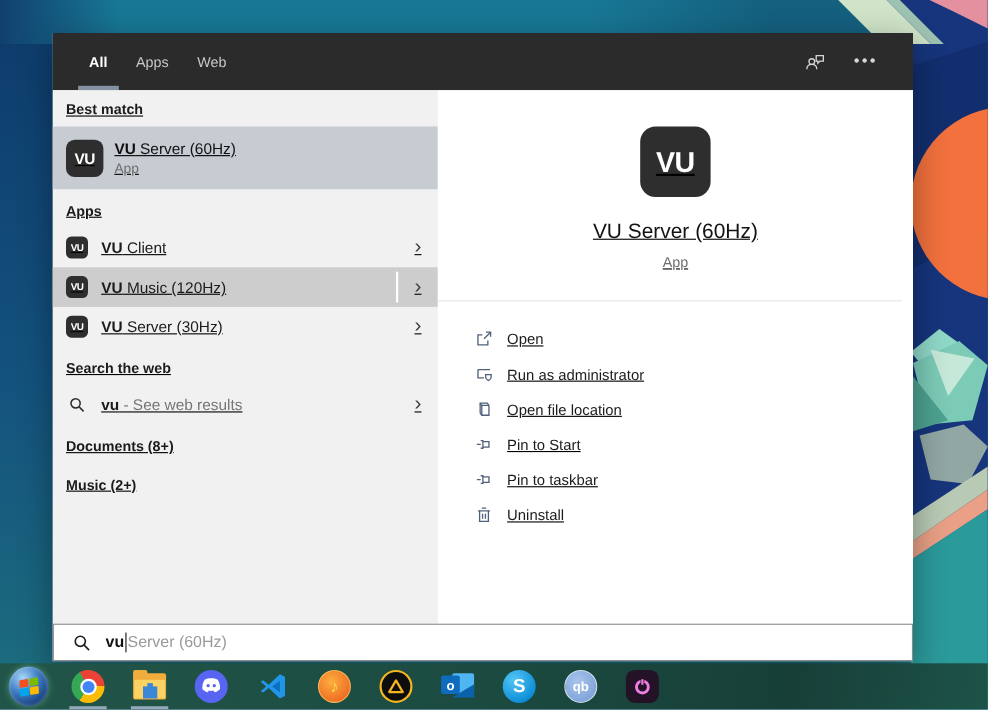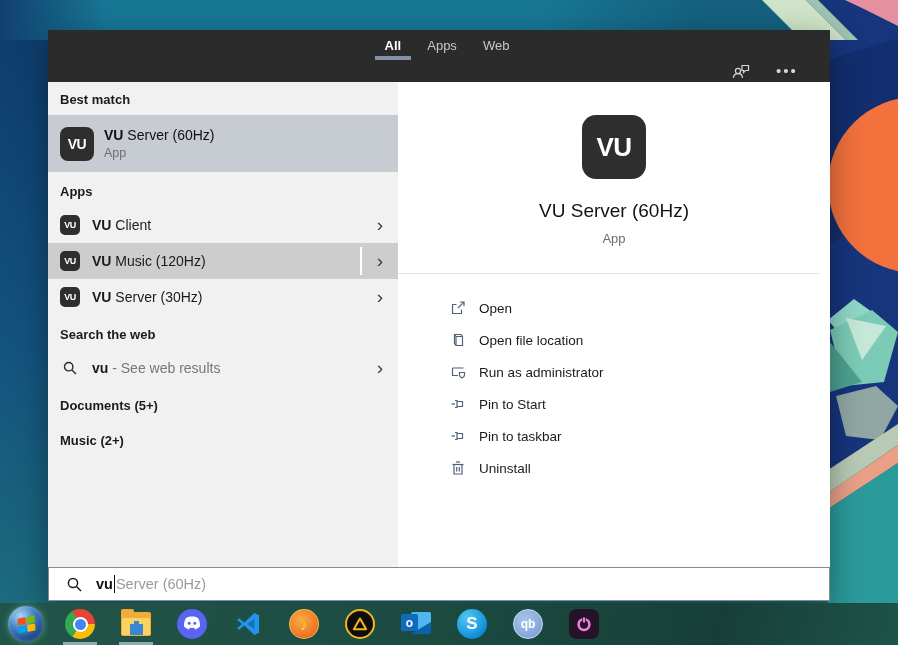--- a/index.html
+++ b/index.html
@@ -7,33 +7,33 @@
   body { position:relative; background:#10486f; }
 
   
   #wallpaper { position:absolute; left:0; top:0; width:898px; height:645px; z-index:0; }
 
   
   .search-window { position:absolute; left:48px; top:30px; width:782px; height:571px; z-index:2;
                    box-shadow:0 10px 30px rgba(0,0,0,.38); background:#f1f1f1; }
 
   .sw-header { position:absolute; left:0; top:0; width:100%; height:52px; background:#2b2b2b;
-               display:flex; align-items:center;flex-direction:column; }
+               display:flex; align-items:center; }
   .tabs { display:flex; align-items:center; height:100%; padding-left:24px; }
   .tab { position:relative; height:100%; display:flex; align-items:center; padding:0 9px; margin-right:8px;
          font-size:13px; color:#c9c9c9; cursor:pointer; }
   .tab.active { color:#ffffff; font-weight:bold; }
   .tab.active::after { content:""; position:absolute; left:-1px; right:-1px; bottom:0; height:4px; background:#8292a4; }
   .tab .caret { font-size:8px; margin-left:6px; color:#c9c9c9; }
   .header-icons { margin-left:auto; display:flex; align-items:center; gap:24px; padding-right:32px; }
   .hicon { width:22px; height:22px; display:flex; align-items:center; justify-content:center; cursor:pointer; }
   .hicon svg { stroke:#d6d6d6; fill:none; stroke-width:1.2; }
   .ellipsis { color:#d6d6d6; font-size:15px; letter-spacing:2px; line-height:10px; }
 
-  .sw-body { position:absolute; top:52px; left:0; right:0; bottom:34px; display:flex; }
+  .sw-body { position:absolute; top:52px; left:0; right:0; bottom:34px; display:flex;text-decoration:underline; }
 
   
   .left-panel { width:350px; background:#f1f1f1; position:relative; }
   .section-label { font-size:13px; font-weight:bold; color:#1b1b1b; padding:10px 12px 8px 12px; }
   .section-label.tight { padding-top:12px; }
 
   .best-row { height:57px; background:#c7cbd2; display:flex; align-items:center; padding-left:12px; cursor:pointer; }
   .vu-badge { background:#2e2e2e; color:#ffffff; display:flex; align-items:center; justify-content:center;
               font-weight:800; letter-spacing:-0.5px; }
   .vu-lg { width:34px; height:34px; border-radius:8px; font-size:14px; }
@@ -55,21 +55,21 @@
   .chev { width:36px; text-align:center; font-size:19px; color:#3c3c3c; line-height:36px; }
   .web-ico { width:20px; display:flex; justify-content:center; }
   .web-ico svg { stroke:#2b2b2b; fill:none; stroke-width:1.4; }
 
   
   .right-panel { flex:1; background:#ffffff; position:relative; }
   .rp-iconwrap { display:flex; justify-content:center; margin-top:33px; }
   .rp-title { text-align:center; font-size:19px; color:#131313; margin-top:21px; }
   .rp-sub { text-align:center; font-size:13px; color:#6d6d6d; margin-top:9px; }
   .rp-divider { height:1px; background:#e6e6e6; margin:27px 10px 0 0; }
-  .rp-actions { margin-top:18px;margin-left:18px; }
+  .rp-actions { margin-top:18px; }
   .action-row { height:32px; display:flex; align-items:center; padding-left:33px; font-size:13.5px; color:#1b1b1b; cursor:pointer; }
   .action-row .aicon { width:17px; height:17px; margin-right:13px; display:flex; align-items:center; justify-content:center; }
   .action-row svg { stroke:#51607b; fill:none; stroke-width:1.2; }
 
   
   .searchbox { position:absolute; left:0; bottom:0; width:782px; height:34px; background:#ffffff;
                border:1px solid #8b8b8b; display:flex; align-items:center; padding-left:17px; }
   .searchbox svg { stroke:#1e1e1e; fill:none; stroke-width:1.5; margin-right:13px; }
   .typed { font-size:14.5px; font-weight:600; color:#111; }
   .cursor { display:inline-block; width:1px; height:18px; background:#111; margin:0 1px; animation:blink 1s steps(1) infinite; }
@@ -234,21 +234,21 @@
           <svg width="16" height="16" viewBox="0 0 16 16">
               <circle cx="6.7" cy="6.7" r="4.2"></circle>
               <line x1="9.9" y1="9.9" x2="14" y2="14"></line>
             </svg>
         </span>
         <span class="label"><b>vu</b><span class="dim"> - See web results</span></span>
         <span class="row-spacer"></span>
         <span class="chev">›</span>
       </div>
 
-      <div class="section-label tight">Documents (5+)</div>
+      <div class="section-label tight">Documents (8+)</div>
       <div class="section-label tight">Music (2+)</div>
     </div>
 
     <div class="right-panel">
       <div class="rp-iconwrap">
           <div class="vu-badge vu-xl">VU</div>
         </div>
       <div class="rp-title">VU Server (60Hz)</div>
       <div class="rp-sub">App</div>
       <div class="rp-divider"></div>
@@ -260,35 +260,35 @@
                 <path d="M6.5 4.5 H2.5 V13.5 H11.5 V9.5"></path>
                 <path d="M8 8 L13.8 2.2"></path>
                 <path d="M9.8 2 H14 V6.2"></path>
               </svg>
           </span>
           <span>Open</span>
         </div>
         <div class="action-row">
           <span class="aicon">
             <svg width="16" height="16" viewBox="0 0 16 16">
+                <path d="M2.5 4 H13.5 M2.5 4 V11.5 H8"></path>
+                <path d="M9.5 8.5 H14.5 V11 C14.5 12.8 12 14 12 14 C12 14 9.5 12.8 9.5 11 Z"></path>
+              </svg>
+          </span>
+          <span>Run as administrator</span>
+        </div>
+        <div class="action-row">
+          <span class="aicon">
+            <svg width="16" height="16" viewBox="0 0 16 16">
                 <path d="M4.5 2.5 H11 L12.5 4.5 V13.5 H6 L4.5 11.5 Z"></path>
                 <path d="M4.5 2.5 L6 4.5 H12.5"></path>
                 <path d="M6 4.5 V13.5"></path>
               </svg>
           </span>
           <span>Open file location</span>
-        </div>
-        <div class="action-row">
-          <span class="aicon">
-            <svg width="16" height="16" viewBox="0 0 16 16">
-                <path d="M2.5 4 H13.5 M2.5 4 V11.5 H8"></path>
-                <path d="M9.5 8.5 H14.5 V11 C14.5 12.8 12 14 12 14 C12 14 9.5 12.8 9.5 11 Z"></path>
-              </svg>
-          </span>
-          <span>Run as administrator</span>
         </div>
         <div class="action-row">
           <span class="aicon">
             <svg width="16" height="16" viewBox="0 0 16 16">
                 <path d="M1.5 8 H5"></path>
                 <path d="M5 4.5 H7 V11.5 H5"></path>
                 <path d="M7 5.5 H12.5 V10.5 H7"></path>
               </svg>
           </span>
           <span>Pin to Start</span>

